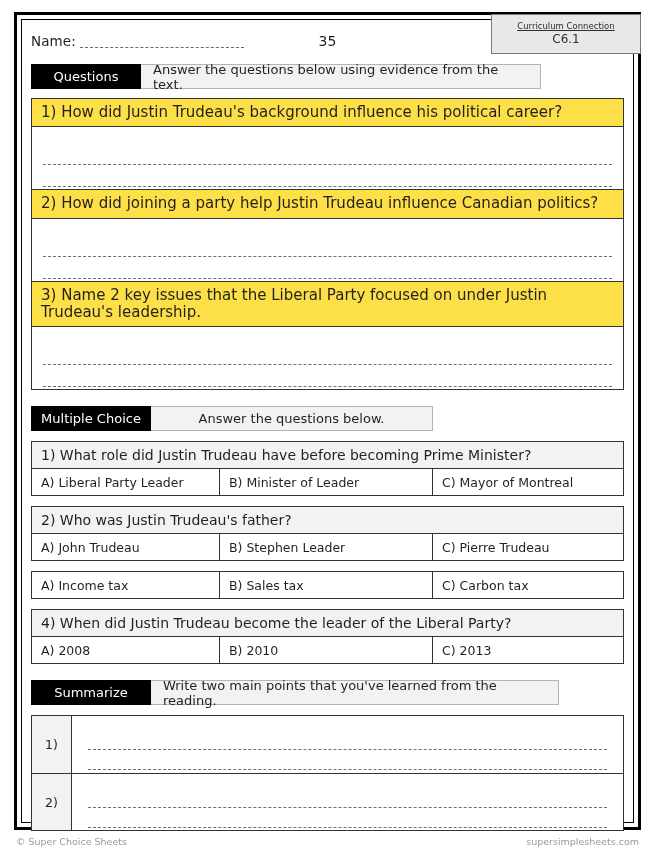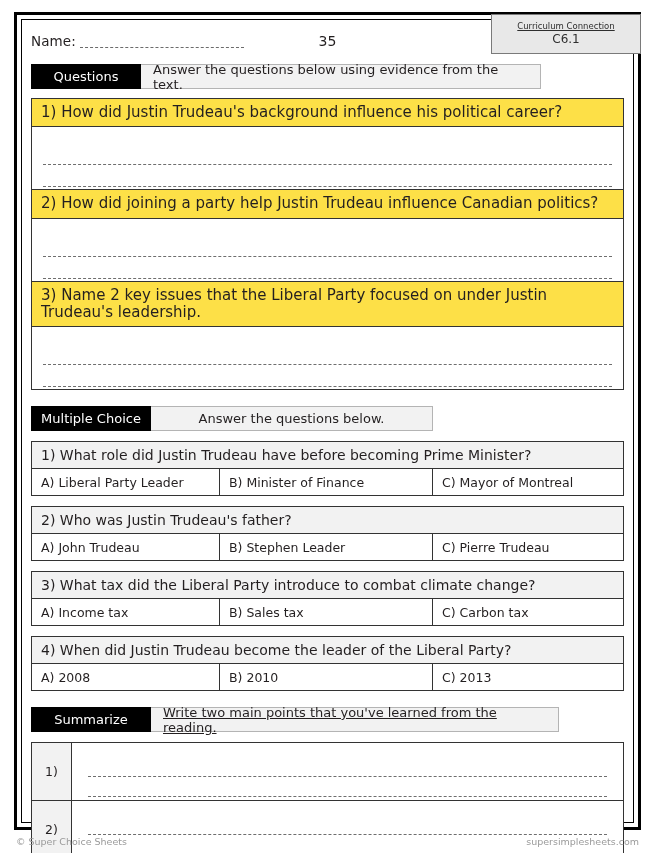--- a/index.html
+++ b/index.html
@@ -117,21 +117,21 @@
     border-left: none;
     font-size: 13px;
     display: flex;
     align-items: center;
     justify-content: center;
     flex: 0 0 auto;
     padding: 0 12px;
   }
   .section-bar .desc.w-questions { width: 400px; }
   .section-bar .desc.w-mc        { width: 282px; }
-  .section-bar .desc.w-sum       { width: 408px; text-decoration: underline; }
+  .section-bar .desc.w-sum       { width: 408px; }
 
   
   .qa-table {
     margin-top: 9px;
     border: 1.5px solid #333333;
   }
   .qa-q {
     background: #fde047;
     border-bottom: 1.5px solid #333333;
     font-size: 15px;
@@ -262,36 +262,35 @@
 
       <div class="section-bar" style="margin-top:16px;">
         <div class="tag w-mc">Multiple Choice</div>
         <div class="desc w-mc">Answer the questions below.</div>
       </div>
 
       <div class="mc-block">
         <div class="mc-q">1) What role did Justin Trudeau have before becoming Prime Minister?</div>
         <div class="mc-options">
           <div class="mc-opt c0">A) Liberal Party Leader</div>
-          <div class="mc-opt c1">B) Minister of Finance</div>
+          <div class="mc-opt c1">B) Minister of Leader</div>
           <div class="mc-opt c2">C) Mayor of Montreal</div>
         </div>
       </div>
 
       <div class="mc-block">
         <div class="mc-q">2) Who was Justin Trudeau's father?</div>
         <div class="mc-options">
           <div class="mc-opt c0">A) John Trudeau</div>
           <div class="mc-opt c1">B) Stephen Leader</div>
           <div class="mc-opt c2">C) Pierre Trudeau</div>
         </div>
       </div>
 
       <div class="mc-block">
-        <div class="mc-q">3) What tax did the Liberal Party introduce to combat climate change?</div>
         <div class="mc-options">
           <div class="mc-opt c0">A) Income tax</div>
           <div class="mc-opt c1">B) Sales tax</div>
           <div class="mc-opt c2">C) Carbon tax</div>
         </div>
       </div>
 
       <div class="mc-block">
         <div class="mc-q">4) When did Justin Trudeau become the leader of the Liberal Party?</div>
         <div class="mc-options">

